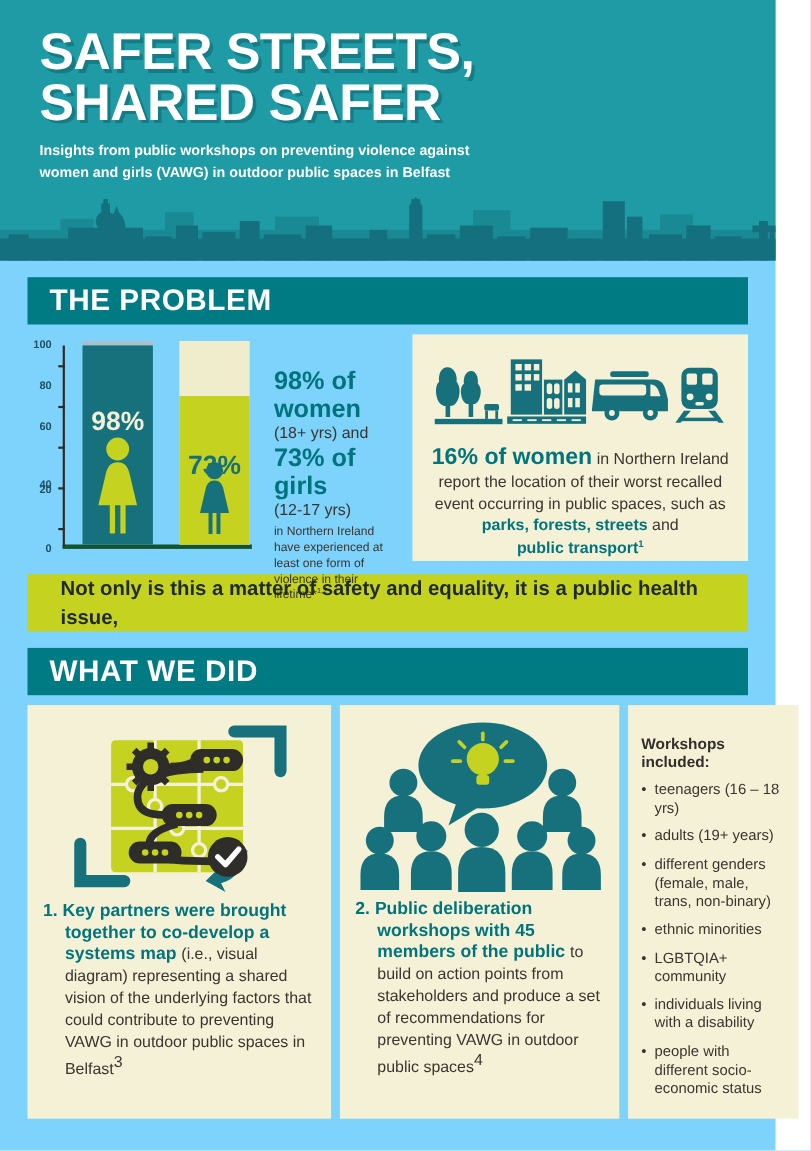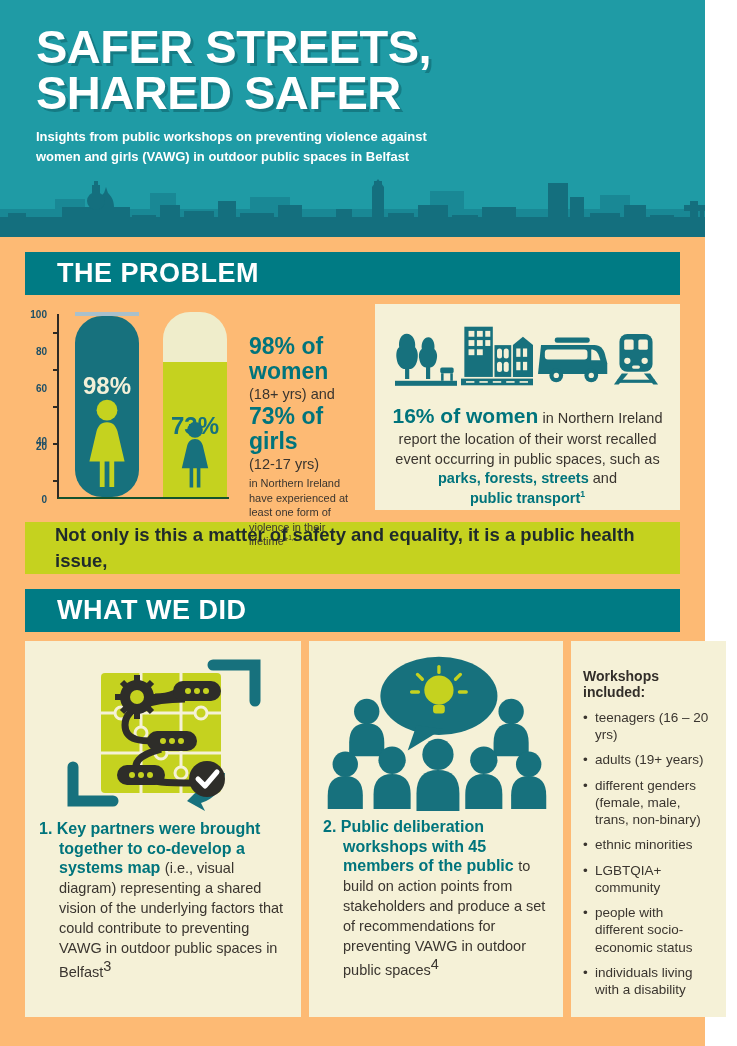--- a/index.html
+++ b/index.html
@@ -1,48 +1,48 @@
 <!DOCTYPE html>
 <html><head>
 <meta charset="utf-8">
 <style>
   * { box-sizing: border-box; }
   html,body { margin:0; padding:0; }
   body {
     width:737px; height:1046px; background:#ffffff;
     font-family:"Liberation Sans", sans-serif; overflow:hidden;
   }
-  .page { position:relative; width:705px; height:1046px; background:#fdba74; }
+  .page { position:relative; width:705px; height:1046px; background:#7dd3fc; }
 
   
   .hero { position:relative; height:237px; background:#1F9BA5; overflow:hidden; }
   .hero-title { margin:0; padding:24px 0 0 36px; font-size:47px; line-height:0.97;
     color:#fff; font-weight:bold; letter-spacing:-0.5px;
     text-shadow:3px 3px 0 rgba(9,84,94,0.45); }
   .hero-title span { display:block; }
   .hero-subtitle { margin:12px 0 0 36px; font-size:13px; font-weight:bold;
     color:#fff; line-height:1.5; }
   .hero-subtitle span { display:block; }
   .skyline { position:absolute; bottom:0; left:0; width:737px; height:58px; }
 
   
   .content { padding:0 25px; }
   .section-bar { margin-top:15px; height:43px; background:#007B84; color:#fff;
     font-size:27px; font-weight:bold; letter-spacing:0.5px;
-    display:flex; align-items:center; padding-left:32px; }
+    display:flex; align-items:center; padding-left:20px; }
 
   
   .problem-row { display:flex; margin-top:9px; height:206px; }
   .chart-wrap { flex:0 0 212px; position:relative; }
   .plot { position:absolute; left:32px; top:10px; width:172px; height:185px;
-    border-left:2px solid #2e2a25; border-bottom:2px solid #14532d; }
+    border-left:2px solid #2e2a25; border-bottom:4px solid #14532d; }
   .ytick { position:absolute; right:182px; width:26px; text-align:right;
     font-size:10px; font-weight:bold; color:#1D4F66; transform:translateY(-50%); }
   .minortick { position:absolute; left:-6px; width:6px; height:2px; background:#2e2a25; }
-  .bar { position:absolute; bottom:0; width:64px;border-radius:27px; }
+  .bar { position:absolute; bottom:0; width:64px; }
   .bar1 { left:16px; height:181px; background:#17717D; }
   .bar1cap { position:absolute; left:16px; bottom:181px; width:64px; height:4px; background:#A9C0CB; }
   .bar2bg { left:104px; height:185px; background:#EFEDCB; }
   .bar2fill { position:absolute; bottom:0; left:0; width:64px; height:135px; background:#C5D21F; }
   .bar-label { position:absolute; width:100%; text-align:center; font-size:24px; font-weight:bold; }
   .bar1 .bar-label { top:56px; color:#F3F0D8; }
   .bar2bg .bar-label { top:100px; color:#17717D; z-index:2; }
   .person-ico { position:absolute; bottom:6px; left:50%; transform:translateX(-50%); }
 
   .stats { flex:1; padding:30px 4px 0 12px; color:#3A352F; }
@@ -380,25 +380,25 @@
                 <path d="M-18 46 v-14 q0 -20 18 -20 q18 0 18 20 v14 z"></path>
               </g>
           </g>
         </svg>
         <p class="num-item"><span>2.</span> <strong>Public deliberation workshops with 45 members of the public </strong><span class="plain">to build on action points from stakeholders and produce a set of recommendations for preventing VAWG in outdoor public spaces</span><sup class="plain">4</sup></p>
       </div>
 
       <div class="card card3">
         <h3 class="ws-title">Workshops included:</h3>
         <ul class="ws-list">
-          <li>teenagers (16 – 20 yrs)</li>
+          <li>teenagers (16 – 18 yrs)</li>
           <li>adults (19+ years)</li>
           <li>different genders (female, male, trans, non-binary)</li>
           <li>ethnic minorities</li>
           <li>LGBTQIA+ community</li>
+          <li>individuals living with a disability</li>
           <li>people with different socio-economic status</li>
-          <li>individuals living with a disability</li>
         </ul>
       </div>
     </div>
 
   </div>
 </div>
 
 </body></html>

